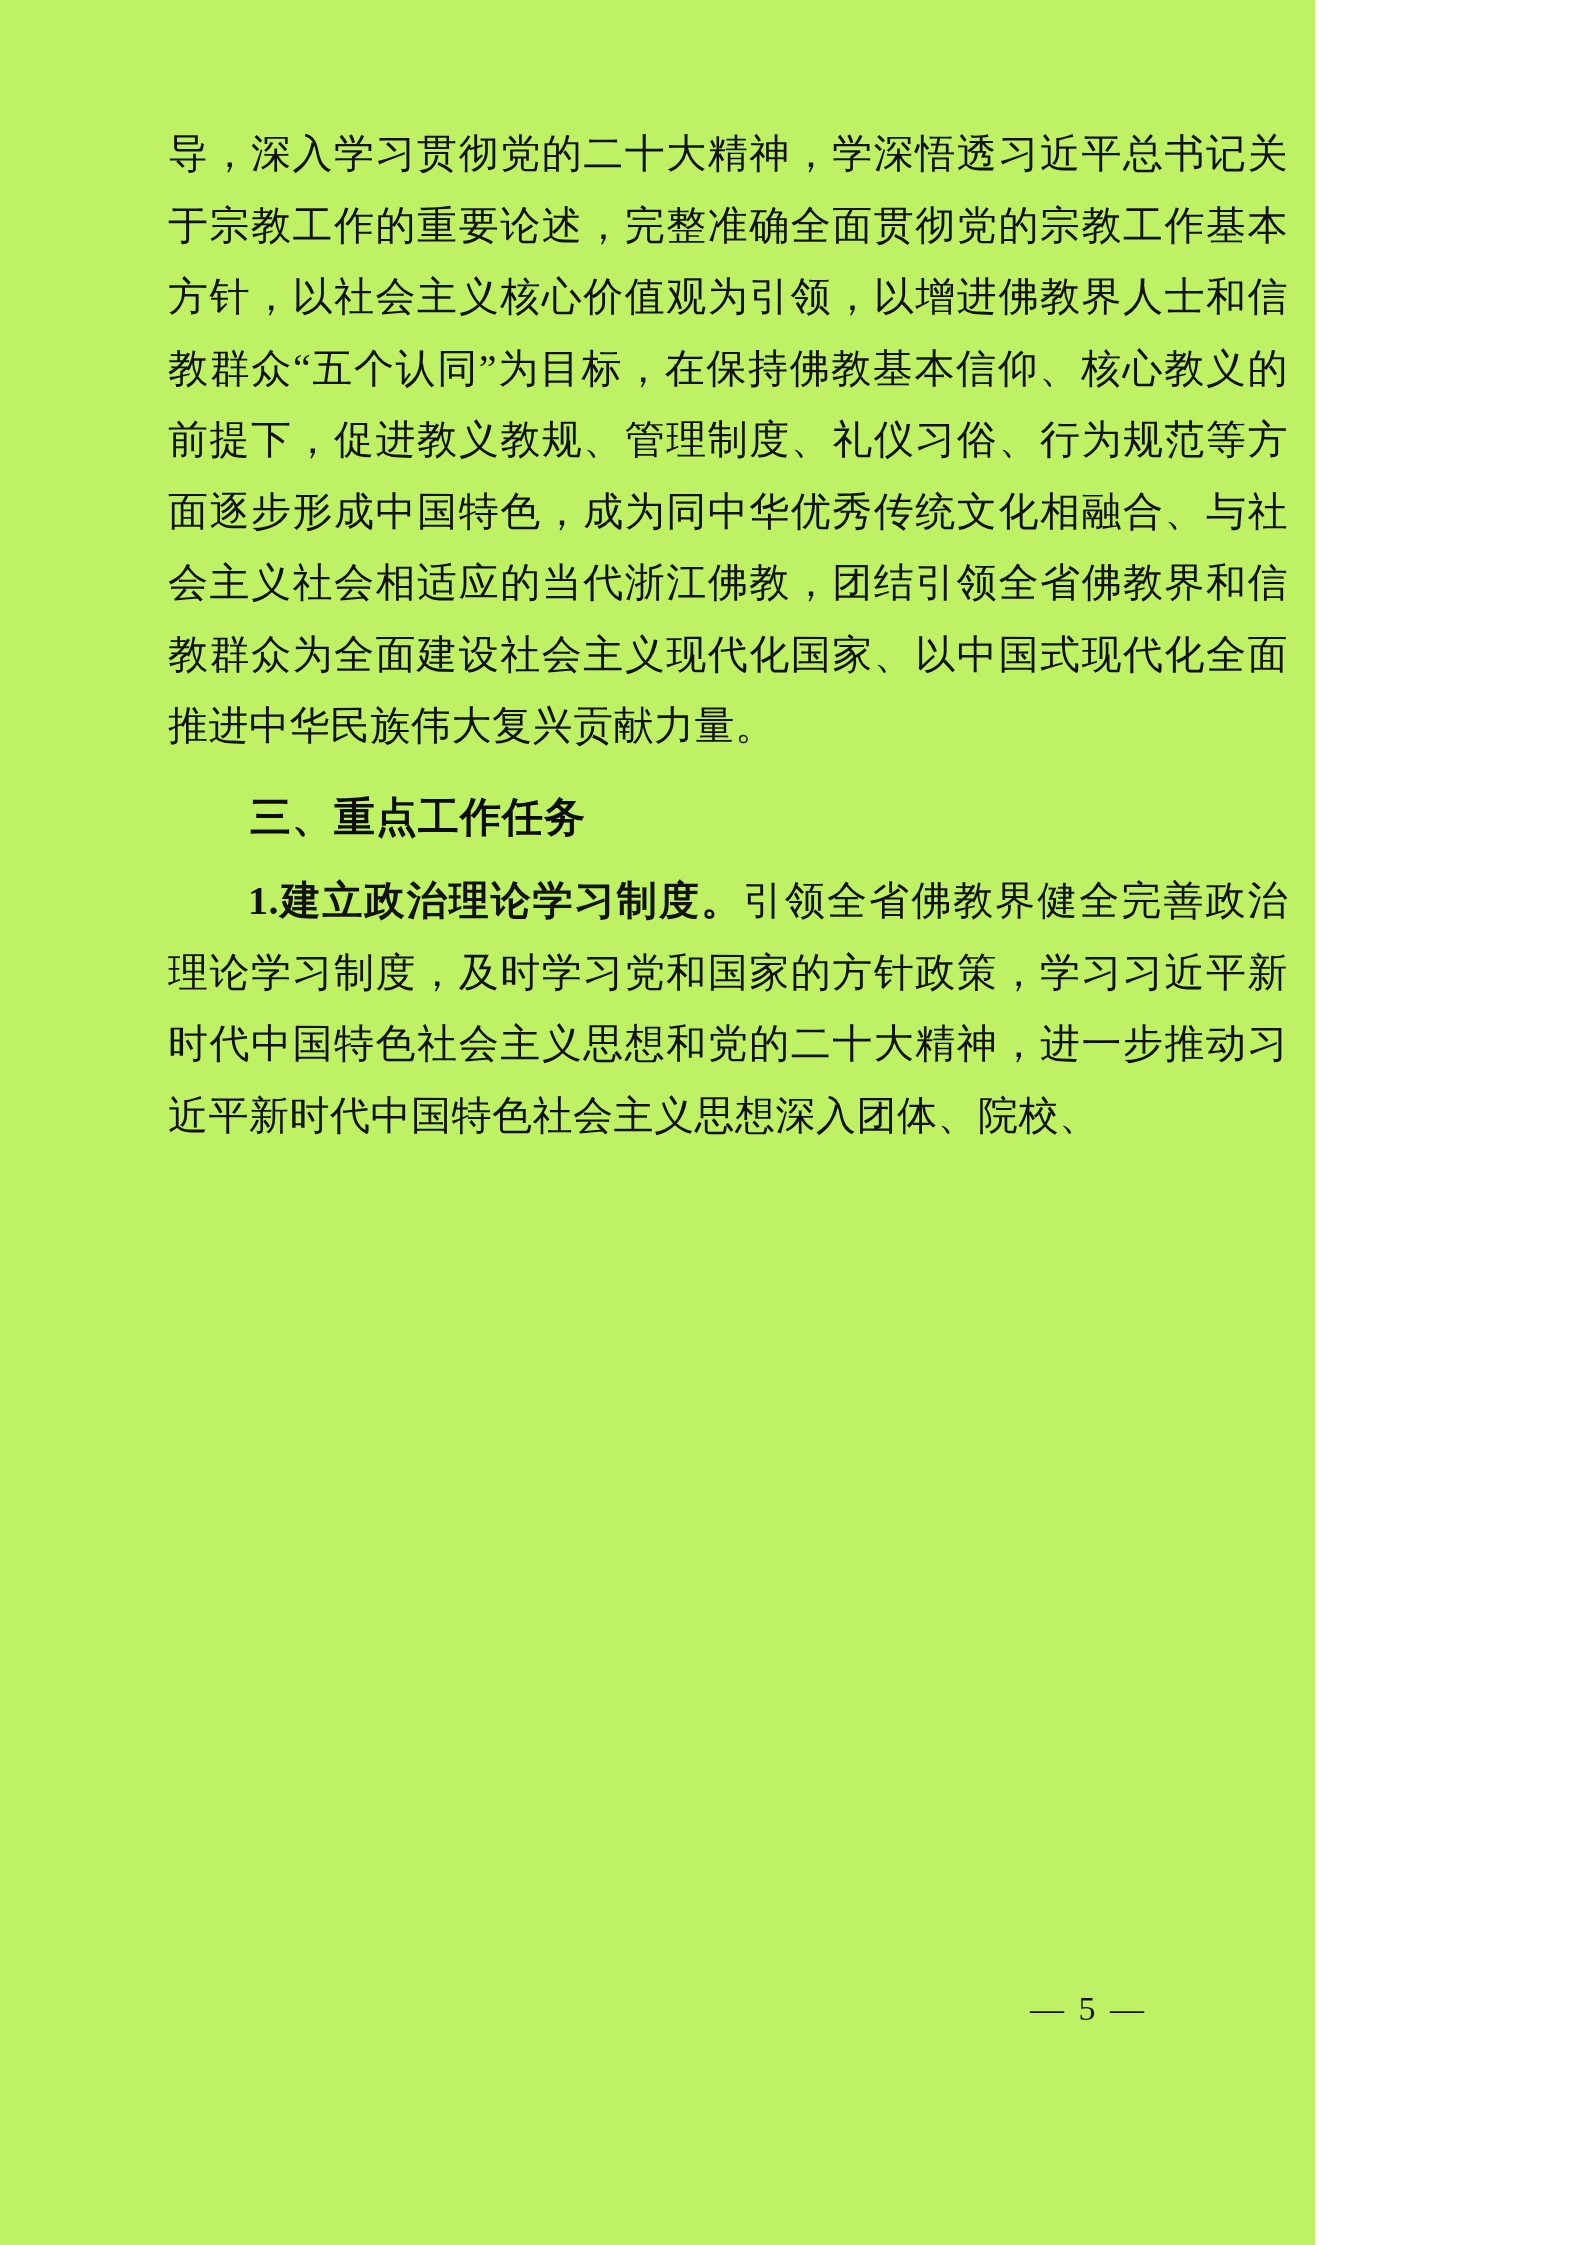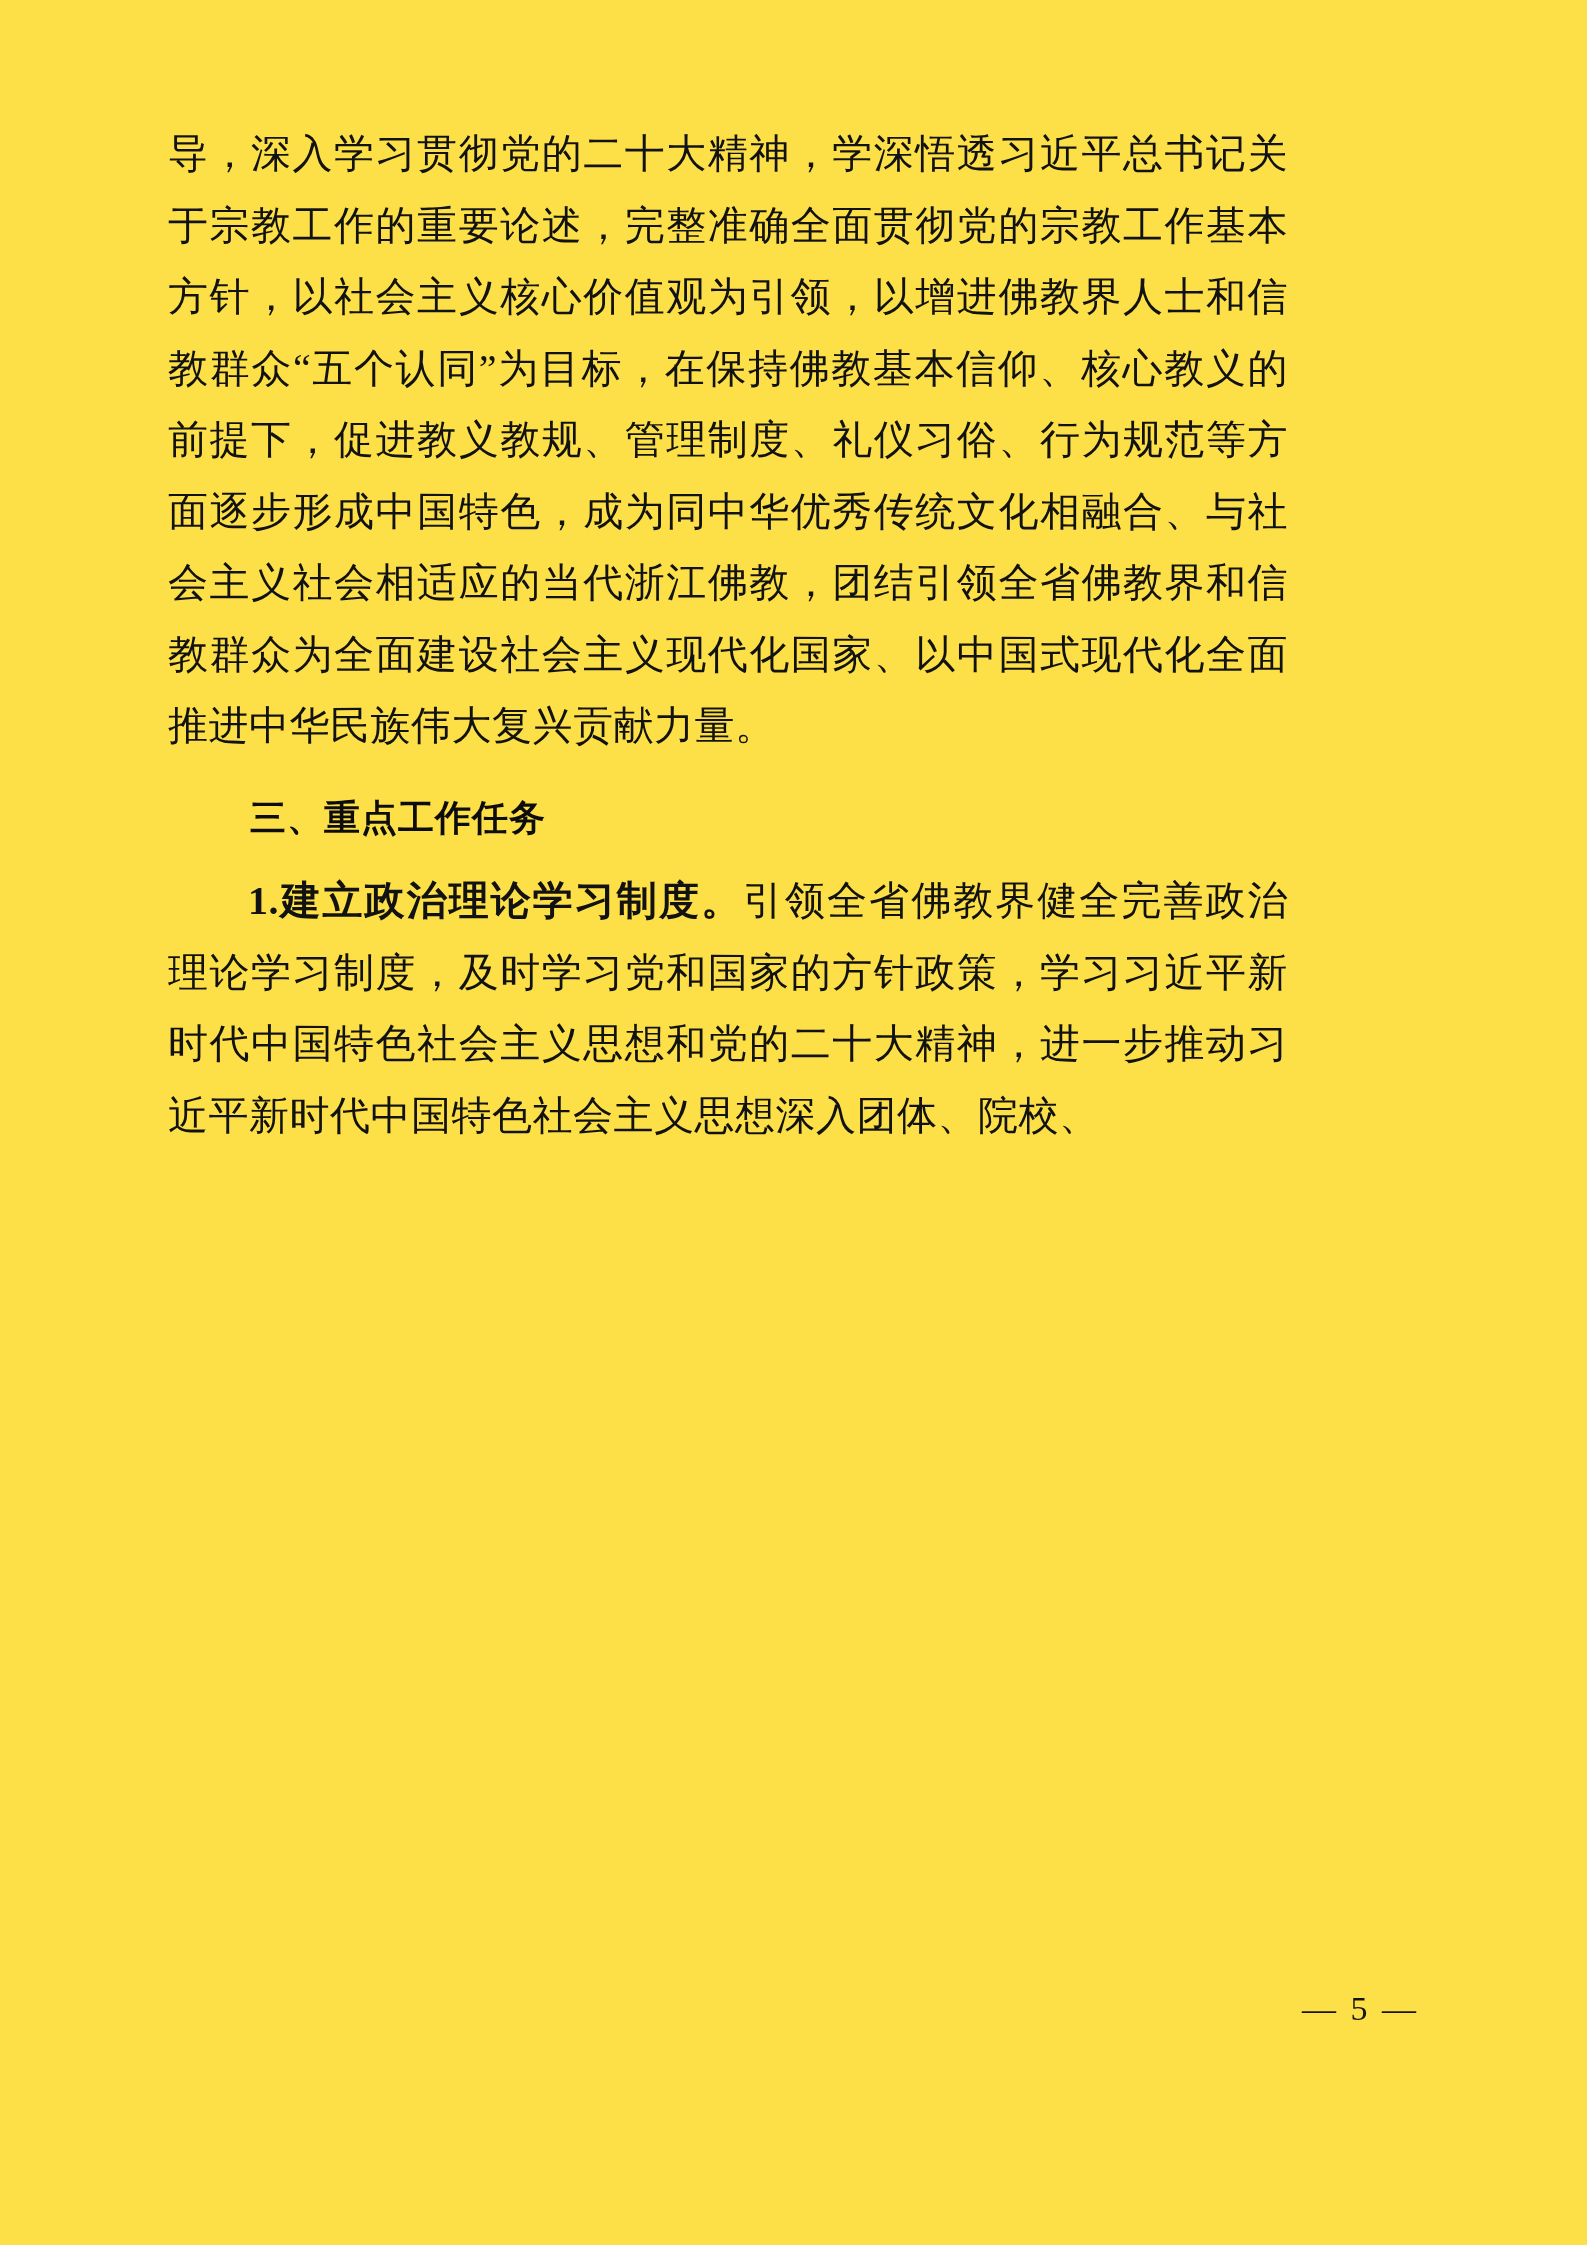--- a/index.html
+++ b/index.html
@@ -5,23 +5,23 @@
   html, body {
     margin: 0;
     padding: 0;
     background: #ffffff;
   }
   body {
     font-family: "Liberation Serif", "DejaVu Serif", serif;
   }
   .page {
     position: relative;
-    width: 1587px;
+    width: 1315px;
     height: 2245px;
-    background: #fde047;
+    background: #bef264;
     box-sizing: border-box;
     overflow: hidden;
   }
   .content {
     position: absolute;
     left: 168px;
     top: 118px;
     width: 1120px;
   }
   
@@ -44,21 +44,21 @@
     font-weight: bold;
     letter-spacing: 0.5px;
   }
   .numlead {
     font-weight: bold;
     letter-spacing: 0.5px;
   }
   
   .heading {
     font-family: "Liberation Sans", "DejaVu Sans", sans-serif;
-    font-size: 36px;
+    font-size: 41px;
     line-height: 71.5px;
     font-weight: bold;
     color: #0d0d0d;
     letter-spacing: 1px;
     margin: 0;
     text-indent: 82px;
   }
   .spacer-sm { height: 6px; }
   .spacer-md { height: 14px; }
   

